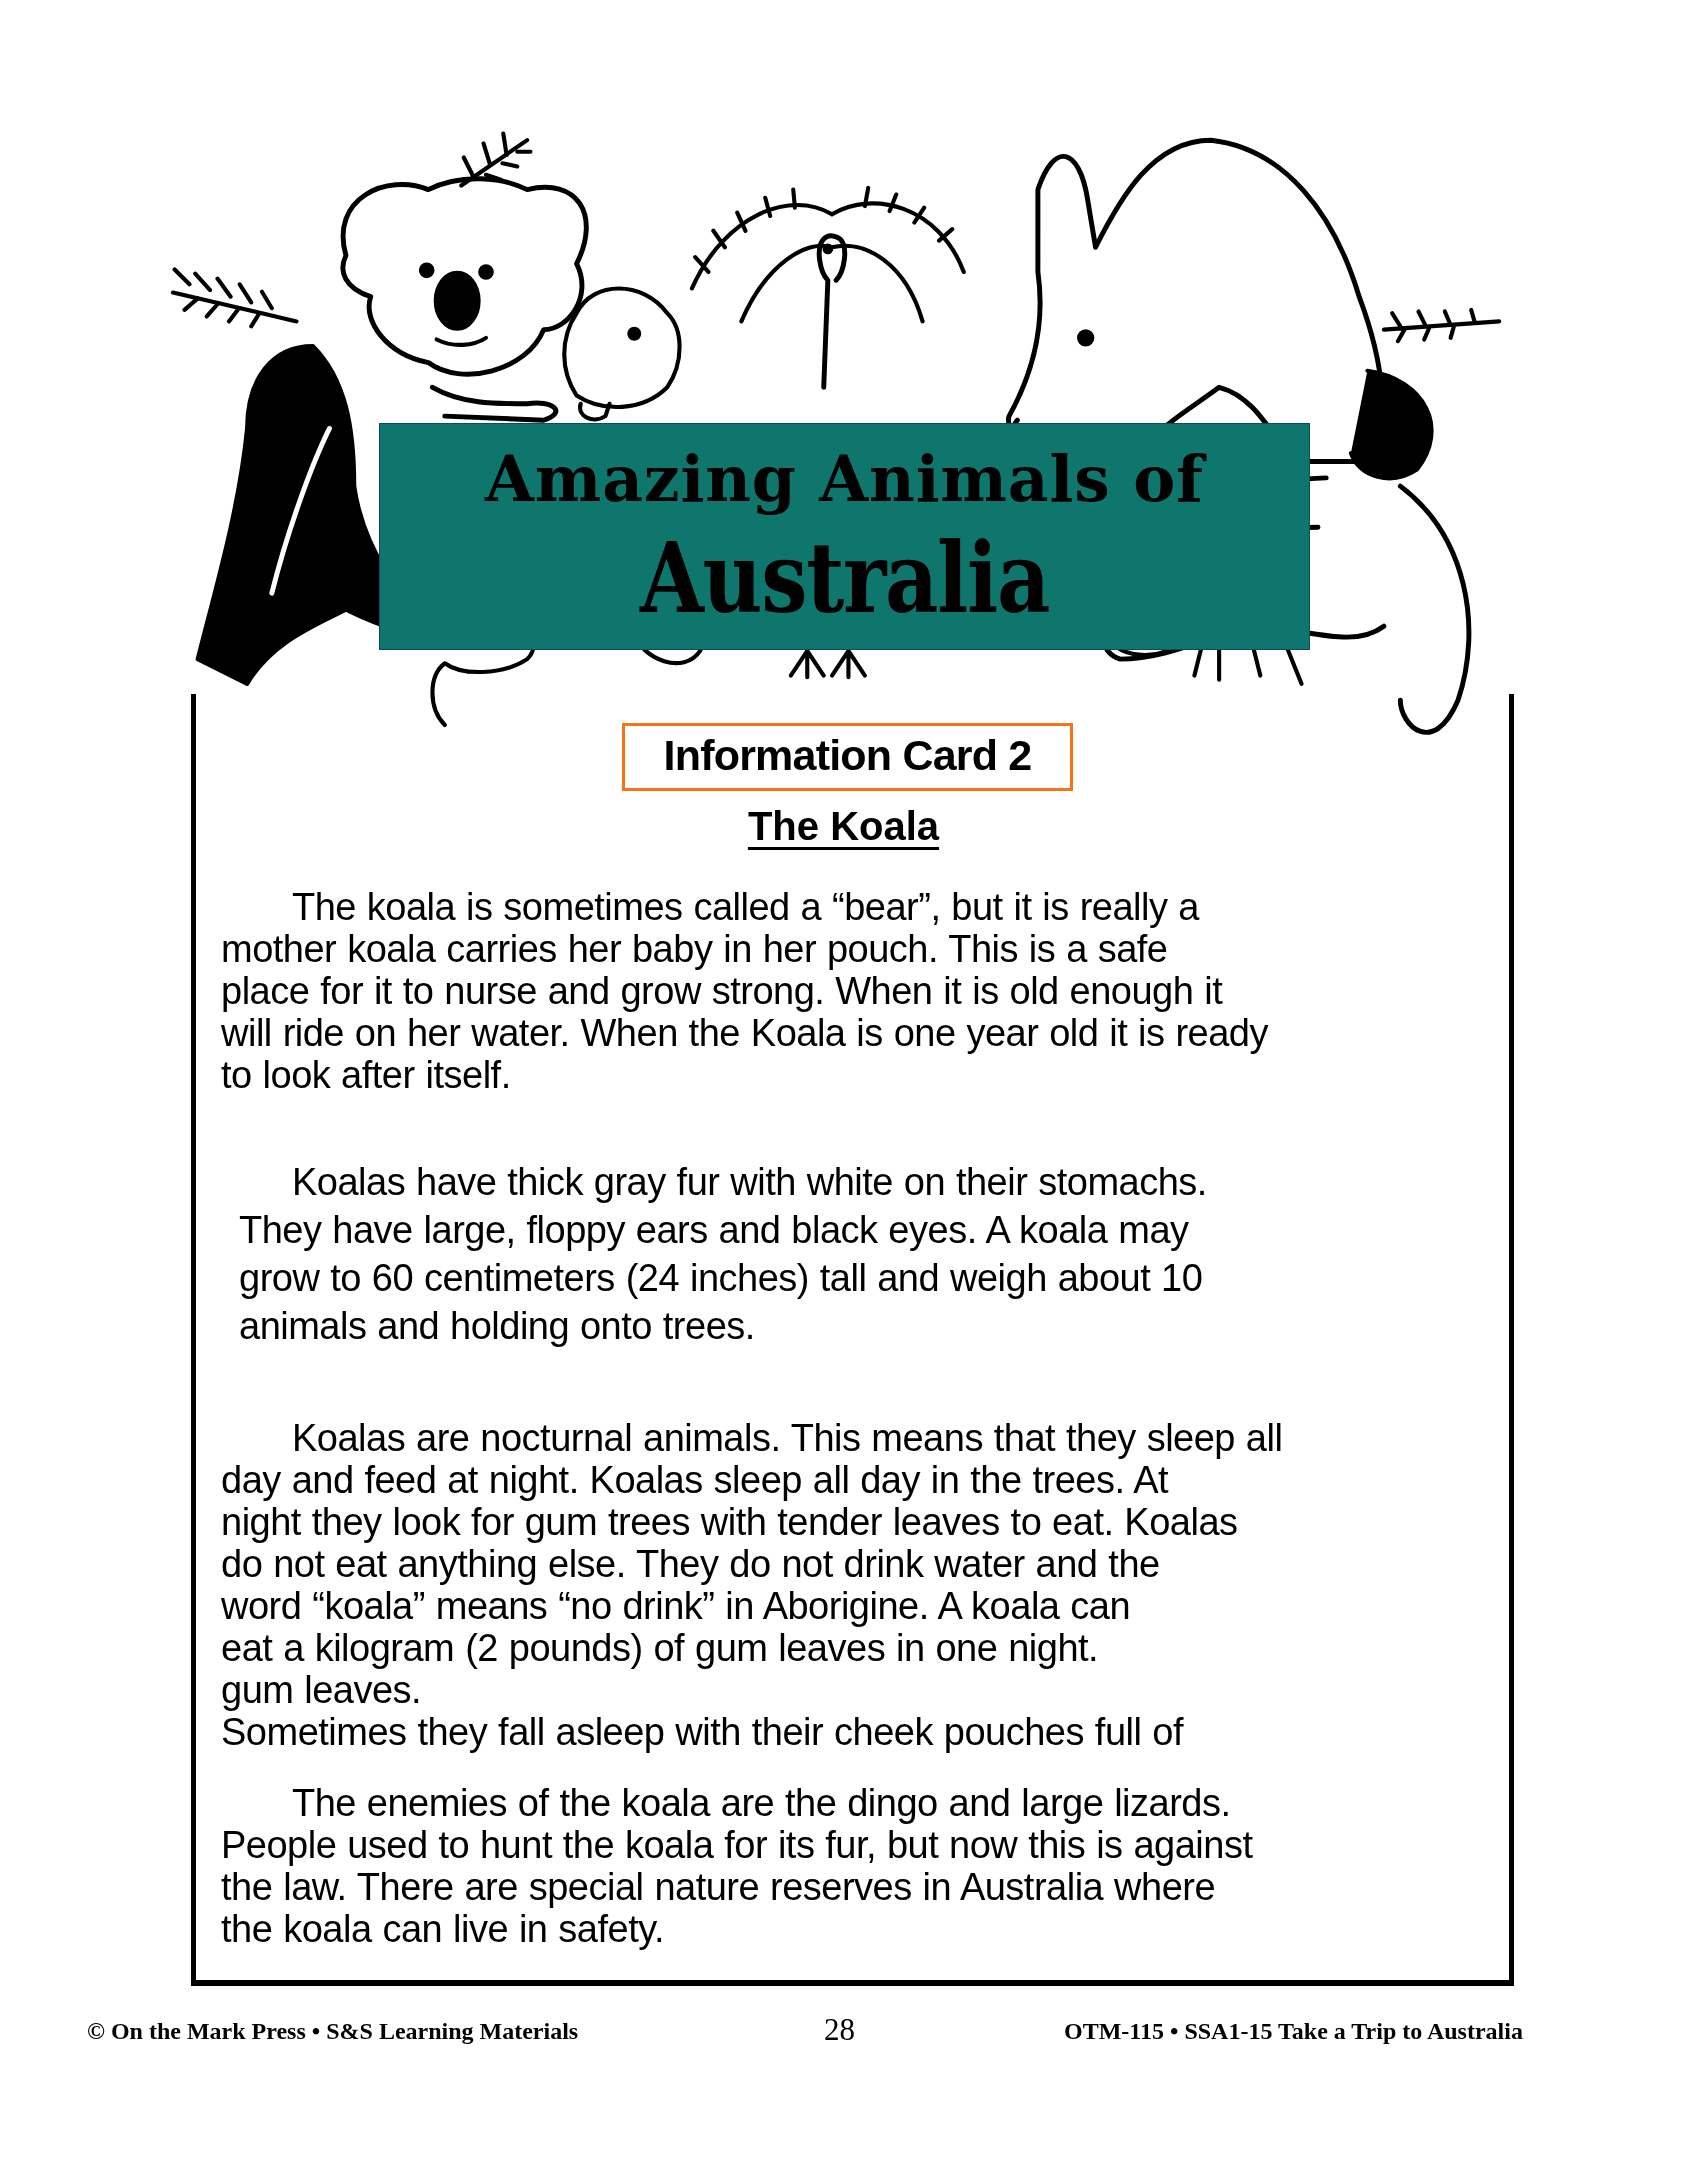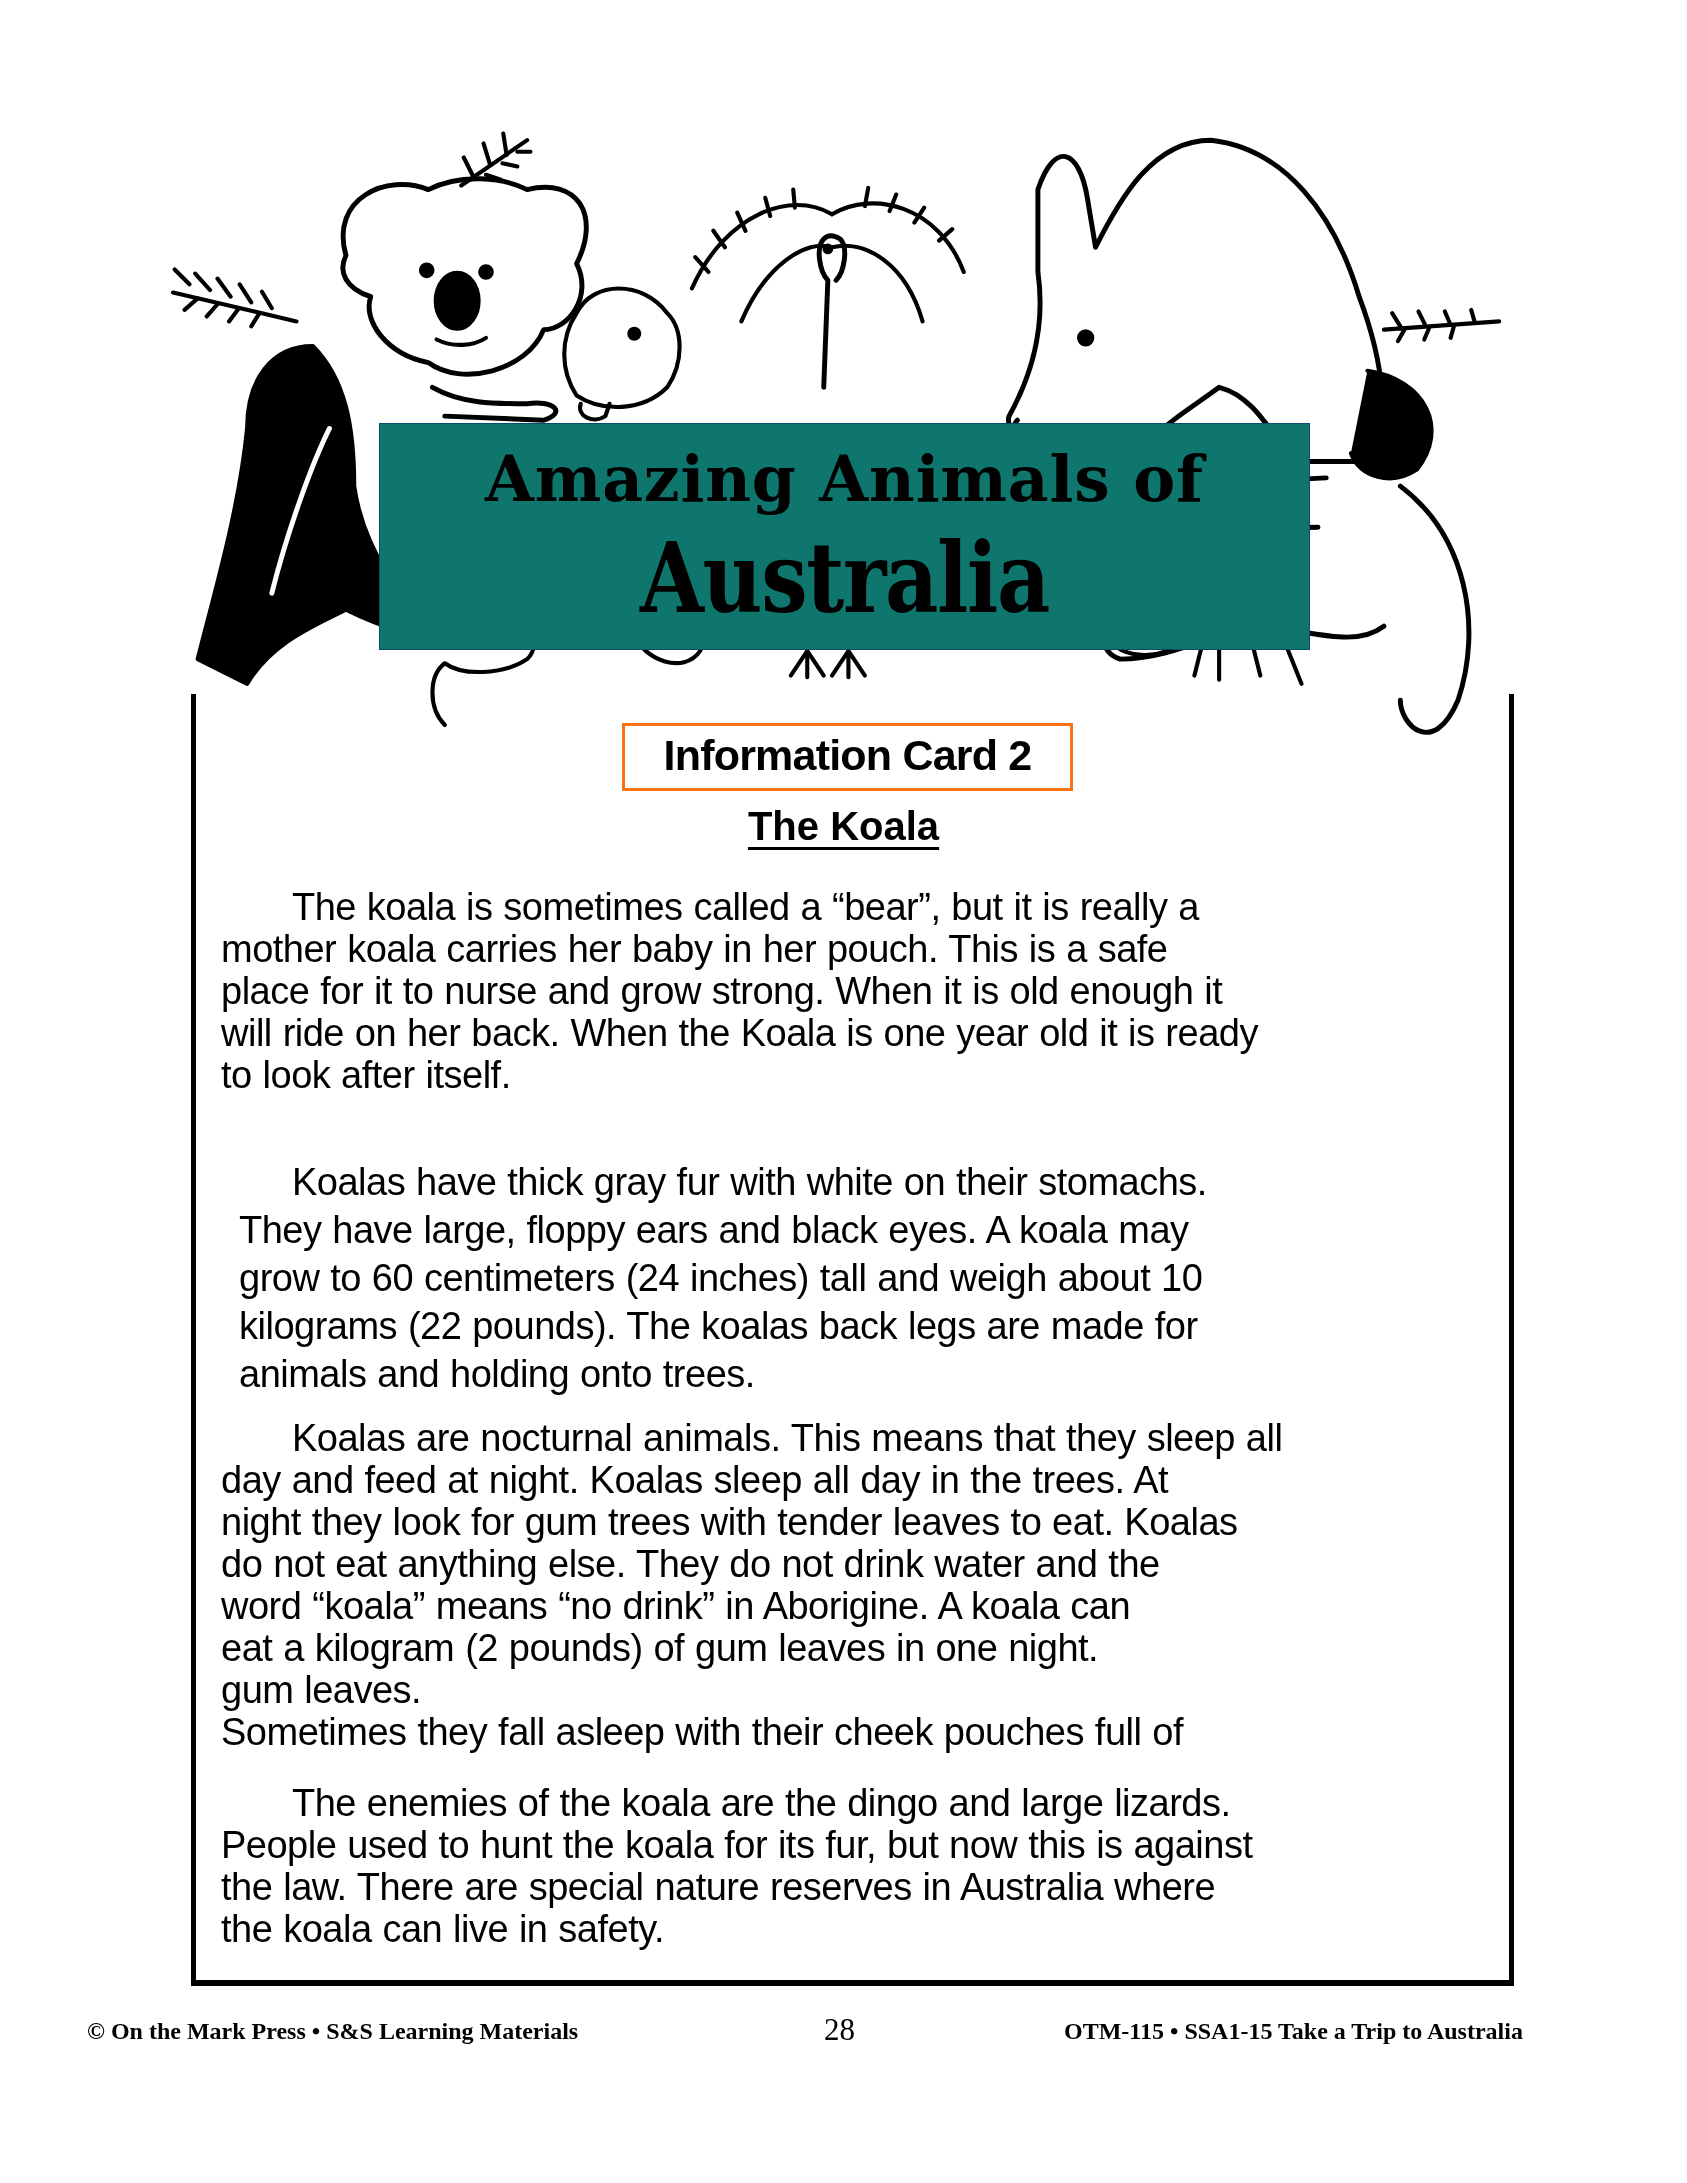--- a/index.html
+++ b/index.html
@@ -122,29 +122,28 @@
 
 <div class="card"></div>
 
 <div class="info-box">Information Card 2</div>
 <div class="subtitle"><span>The Koala</span></div>
 
 <div class="para" style="top:886px;">
   <span class="line indent">The koala is sometimes called a “bear”, but it is really a</span>
   <span class="line">mother koala carries her baby in her pouch. This is a safe</span>
   <span class="line">place for it to nurse and grow strong. When it is old enough it</span>
-  <span class="line">will ride on her back. When the Koala is one year old it is ready</span>
+  <span class="line">will ride on her water. When the Koala is one year old it is ready</span>
   <span class="line">to look after itself.</span>
 </div>
 
 <div class="para" style="top:1158px; left:239px; line-height:48px;">
   <span class="line indent" style="padding-left:53px;">Koalas have thick gray fur with white on their stomachs.</span>
   <span class="line">They have large, floppy ears and black eyes. A koala may</span>
   <span class="line">grow to 60 centimeters (24 inches) tall and weigh about 10</span>
-  <span class="line">kilograms (22 pounds). The koalas back legs are made for</span>
   <span class="line">animals and holding onto trees.</span>
 </div>
 
 <div class="para" style="top:1417px;">
   <span class="line indent">Koalas are nocturnal animals. This means that they sleep all</span>
   <span class="line">day and feed at night. Koalas sleep all day in the trees. At</span>
   <span class="line">night they look for gum trees with tender leaves to eat. Koalas</span>
   <span class="line">do not eat anything else. They do not drink water and the</span>
   <span class="line">word “koala” means “no drink” in Aborigine. A koala can</span>
   <span class="line">eat a kilogram (2 pounds) of gum leaves in one night.</span>

